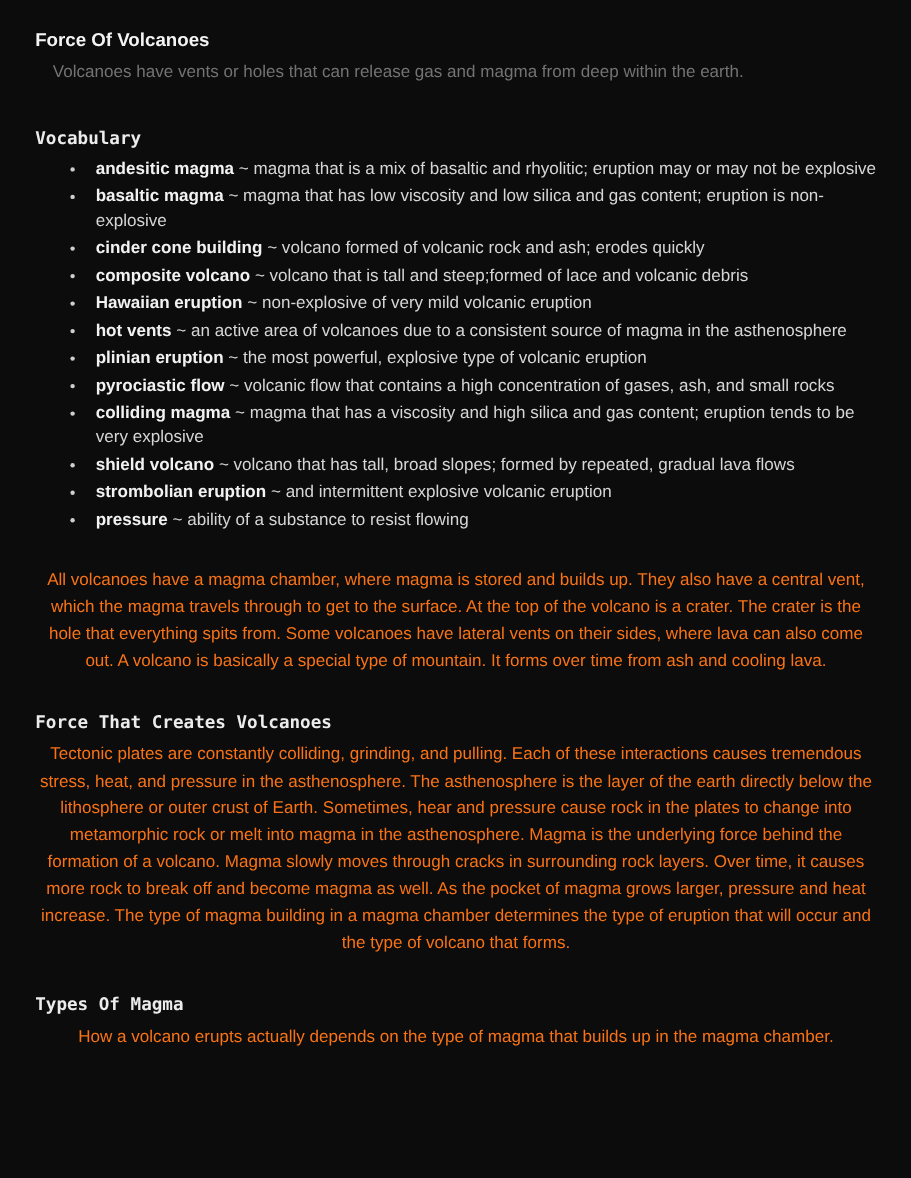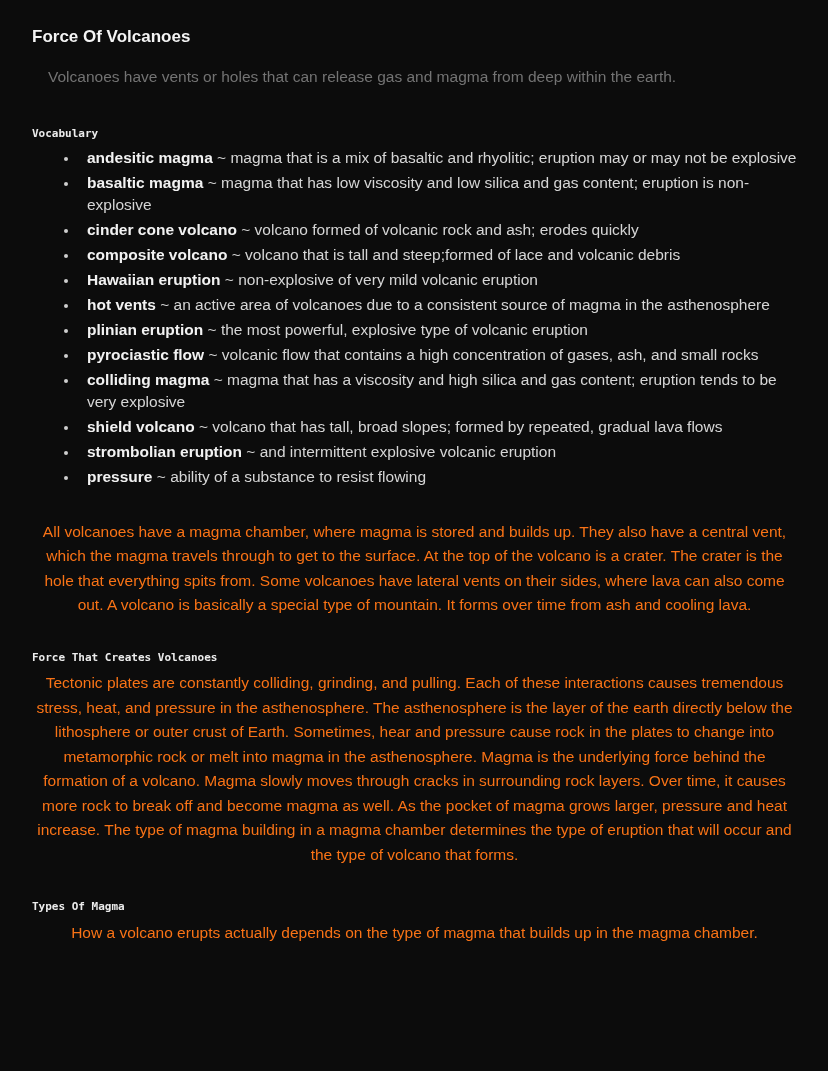--- a/index.html
+++ b/index.html
@@ -14,30 +14,30 @@
     line-height: 1.58;
     overflow: hidden;
   }
   .page {
     padding: 26px 31px 20px 32px;
   }
   h1.doc-title {
     font-size: 17px;
     font-weight: 700;
     color: #f4f4f4;
-    margin: 0 0 17px 0;
+    margin: 0 0 6px 0;
     line-height: 1.3;
   }
   p.intro {
     margin: 0 0 36px 16px;
     color: #737373;
   }
   h2.section-heading {
     font-family: "DejaVu Sans Mono", monospace;
-    font-size: 11px;
+    font-size: 16px;
     font-weight: 700;
     color: #ececec;
     margin: 0 0 6px 0;
     line-height: 1.4;
   }
   .section { margin: 0 0 32px 0; }
   .section p {
     margin: 0;
     color: #f97316;
     text-align: center;
@@ -66,21 +66,21 @@
 
   <h1 class="doc-title">Force Of Volcanoes</h1>
 
   <p class="intro">Volcanoes have vents or holes that can release gas and magma from deep within the earth.</p>
 
   <div class="section">
     <h2 class="section-heading">Vocabulary</h2>
     <ul class="vocab-list">
       <li><span class="term">andesitic magma</span> <span>~ magma that is a mix of basaltic and rhyolitic; eruption may or may not be explosive</span></li>
       <li><span class="term">basaltic magma</span> <span>~ magma that has low viscosity and low silica and gas content; eruption is non-explosive</span></li>
-      <li><span class="term">cinder cone volcano</span> <span>~ volcano formed of volcanic rock and ash; erodes quickly</span></li>
+      <li><span class="term">cinder cone building</span> <span>~ volcano formed of volcanic rock and ash; erodes quickly</span></li>
       <li><span class="term">composite volcano</span> <span>~ volcano that is tall and steep;formed of lace and volcanic debris</span></li>
       <li><span class="term">Hawaiian eruption</span> <span>~ non-explosive of very mild volcanic eruption</span></li>
       <li><span class="term">hot vents</span> <span>~ an active area of volcanoes due to a consistent source of magma in the asthenosphere</span></li>
       <li><span class="term">plinian eruption</span> <span>~ the most powerful, explosive type of volcanic eruption</span></li>
       <li><span class="term">pyrociastic flow</span> <span>~ volcanic flow that contains a high concentration of gases, ash, and small rocks</span></li>
       <li><span class="term">colliding magma</span> <span>~ magma that has a viscosity and high silica and gas content; eruption tends to be very explosive</span></li>
       <li><span class="term">shield volcano</span> <span>~ volcano that has tall, broad slopes; formed by repeated, gradual lava flows</span></li>
       <li><span class="term">strombolian eruption</span> <span>~ and intermittent explosive volcanic eruption</span></li>
       <li><span class="term">pressure</span> <span>~ ability of a substance to resist flowing</span></li>
     </ul>

